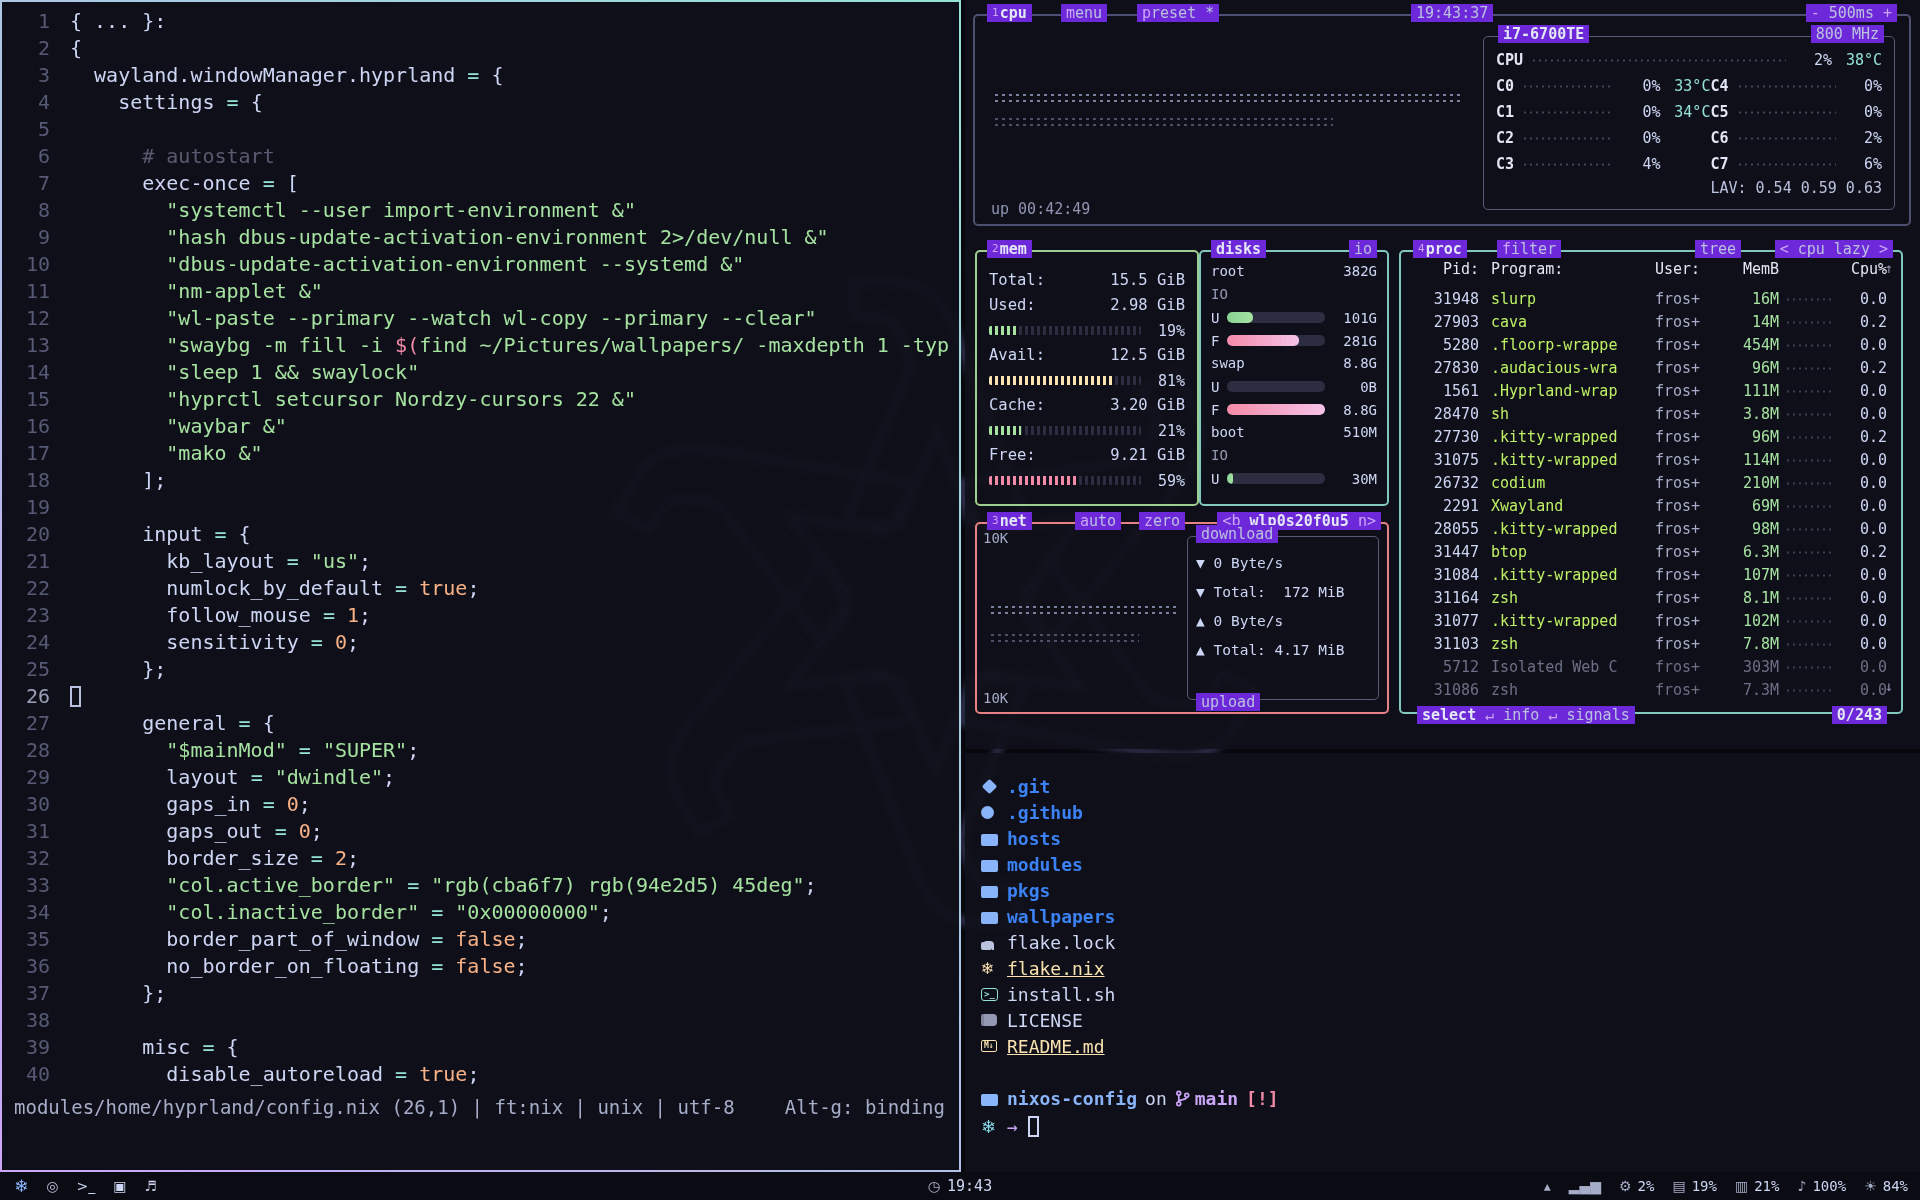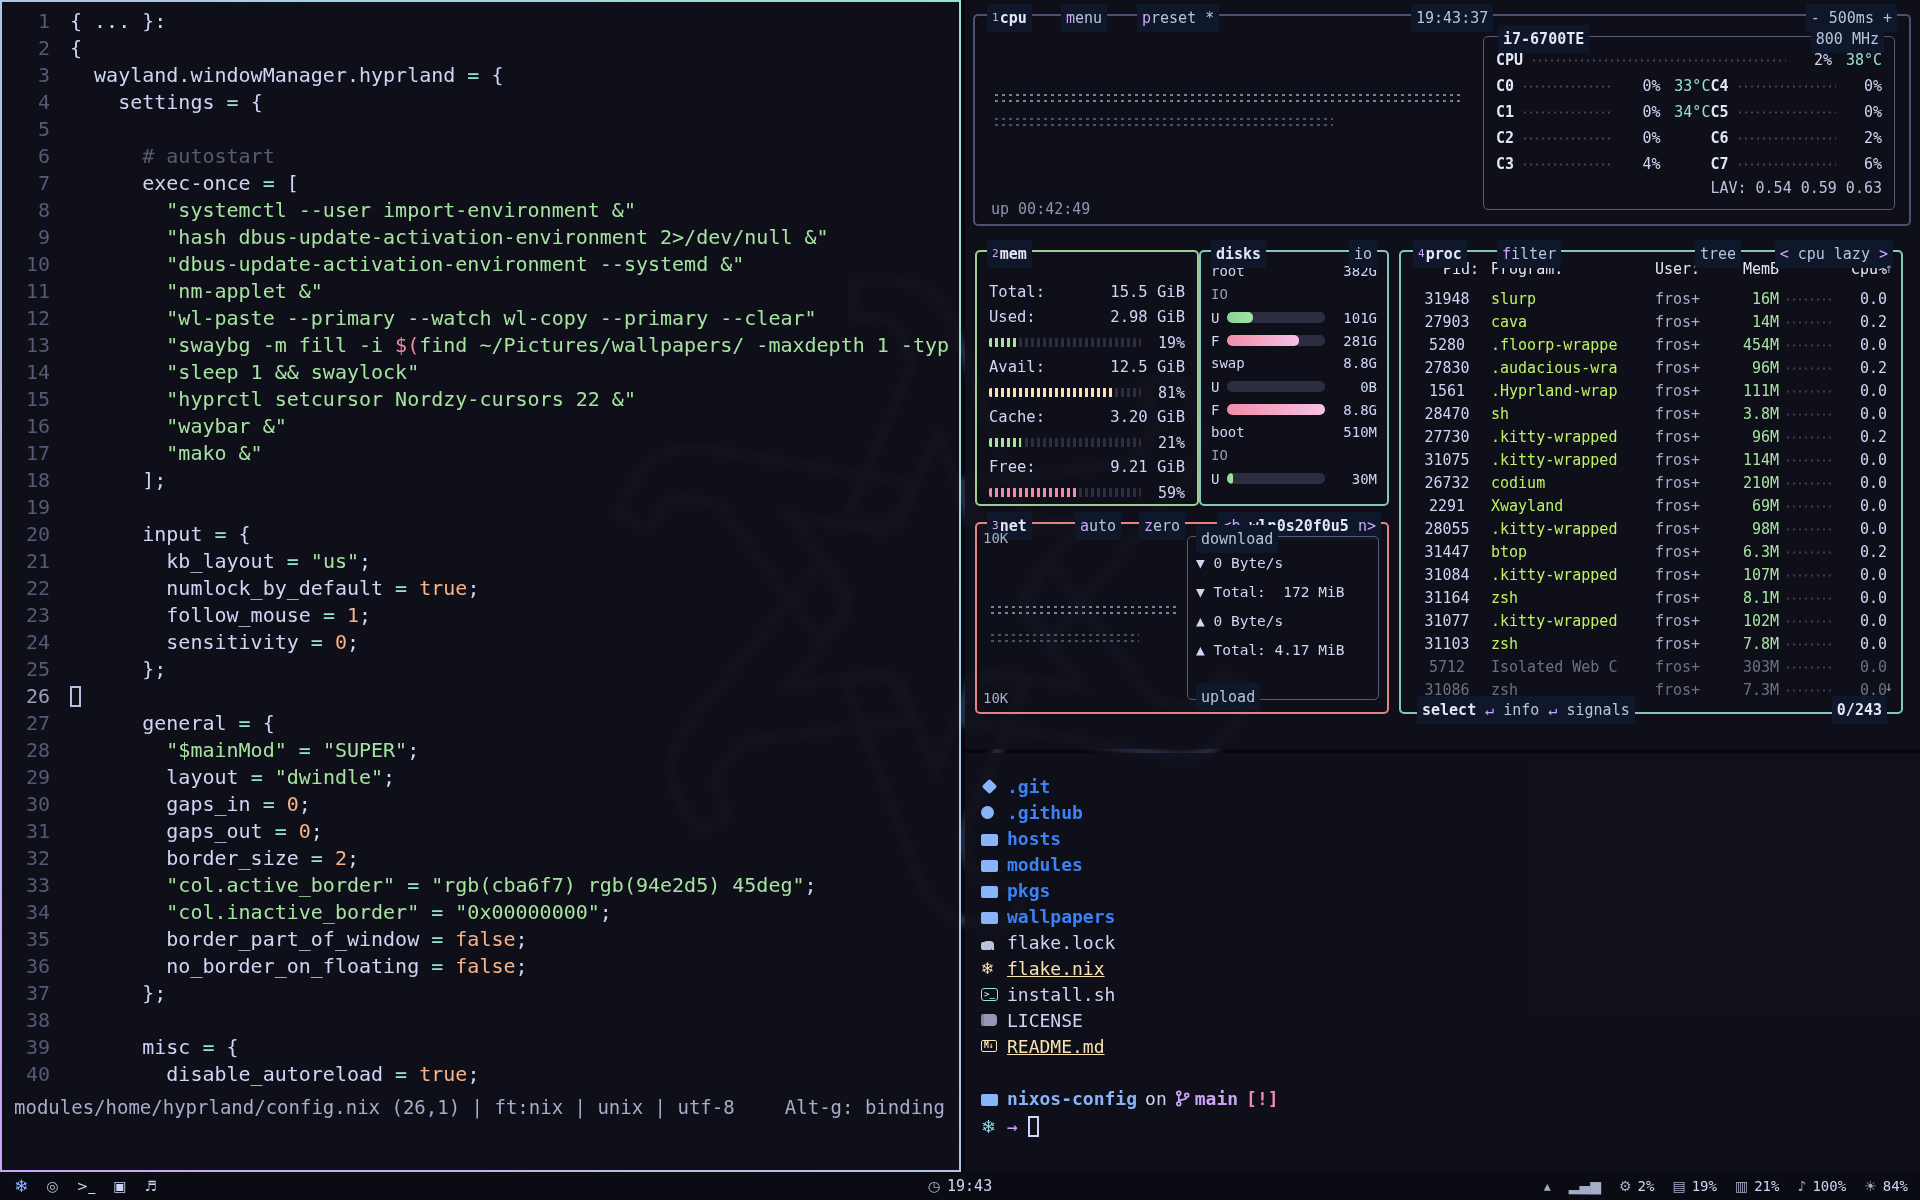--- a/index.html
+++ b/index.html
@@ -27,26 +27,26 @@
   .gutter.cur{color:#9aa0b8}
   .tok-fg{color:#cdd6f4}.tok-str{color:#a6e3a1}.tok-num{color:#fab387}
   .tok-cmt{color:#585b70}.tok-op{color:#94e2d5}.tok-pink{color:#f38ba8}
   .cursor-cell{display:inline-block;width:11px;height:21px;border:2px solid #b8c0e0;margin-top:3px}
   .statusline{margin-top:8px;display:flex;justify-content:space-between;
               color:#a6adc8;font-size:19px;padding-right:6px;white-space:pre}
 
   
   .bbox{position:absolute;border:2px solid;border-radius:5px;font-size:16px}
   .bb-cpu{border-color:#4d5070;left:8px;top:14px;width:938px;height:212px}
-  .bb-mem{border-color:#9ece8f;left:10px;top:250px;width:224px;height:256px;padding:28px 12px 0}
+  .bb-mem{border-color:#9ece8f;left:10px;top:250px;width:224px;height:256px;padding:16px 12px 0}
   .bb-dsk{border-color:#81c8be;left:234px;top:250px;width:190px;height:256px;padding:8px 10px 0}
   .bb-net{border-color:#e78284;left:10px;top:522px;width:414px;height:192px}
   .bb-proc{border-color:#81c8be;left:434px;top:250px;width:504px;height:464px}
-  .chip{position:absolute;top:-12px;background:#0f172a;padding:0 5px;white-space:nowrap;
-        font-size:15px;line-height:28px;color:#bac2de}
+  .chip{position:absolute;top:-12px;background:#6d28d9;padding:0 5px;white-space:nowrap;
+        font-size:15px;line-height:18px;color:#bac2de}
   .chipb{top:auto;bottom:-12px}
   .key{color:#cba6f7}
   .bnum{color:#cba6f7;font-size:11px;vertical-align:top;margin-right:1px}
   .btitle{font-weight:bold;color:#e2e6f5}
   .dotband{position:absolute;height:13px;
            background-image:radial-gradient(circle,#7a80a0 1.2px,transparent 1.4px);
            background-size:7px 6px}
   .dotband.dim{background-image:radial-gradient(circle,#4c5068 1.2px,transparent 1.4px)}
   .uptime{position:absolute;left:16px;bottom:6px;color:#8f95b2;font-size:15px}
 
@@ -86,21 +86,21 @@
   .net-panel{position:absolute;right:8px;top:12px;width:192px;height:164px;
              border:1.5px solid #565a75;border-radius:5px;padding:12px 8px 0}
   .np-row{height:29px;line-height:29px;font-size:14.5px;color:#cdd6f4;white-space:pre}
 
   .proc-head,.proc-row{display:grid;grid-template-columns:64px 12px 164px 70px 54px 1fr 46px;
                        padding:0 14px;font-size:15px}
   .proc-head{margin-top:8px;color:#e2e6f5}
   .h-right{text-align:right}
   .proc-rows{position:absolute;top:36px;left:0;right:0}
   .proc-row{height:23px;line-height:23px}
-  .p-pid{text-align:center;color:#cdd6f4}
+  .p-pid{text-align:right;color:#cdd6f4}
   .p-prog{color:#bef264;overflow:hidden;white-space:nowrap}
   .p-user{color:#a6adc8}
   .p-mem{text-align:right;color:#a6e3a1}
   .p-dots{margin:7px 6px;background-image:radial-gradient(circle,#3b3d52 1px,transparent 1.2px);
           background-size:6px 8px;background-position:left center}
   .p-cpu{text-align:right;color:#cdd6f4}
   .proc-row.dim span{color:#6c7086}
   .scroll-ind{position:absolute;right:8px;color:#8f95b2;font-size:14px}
 
   

